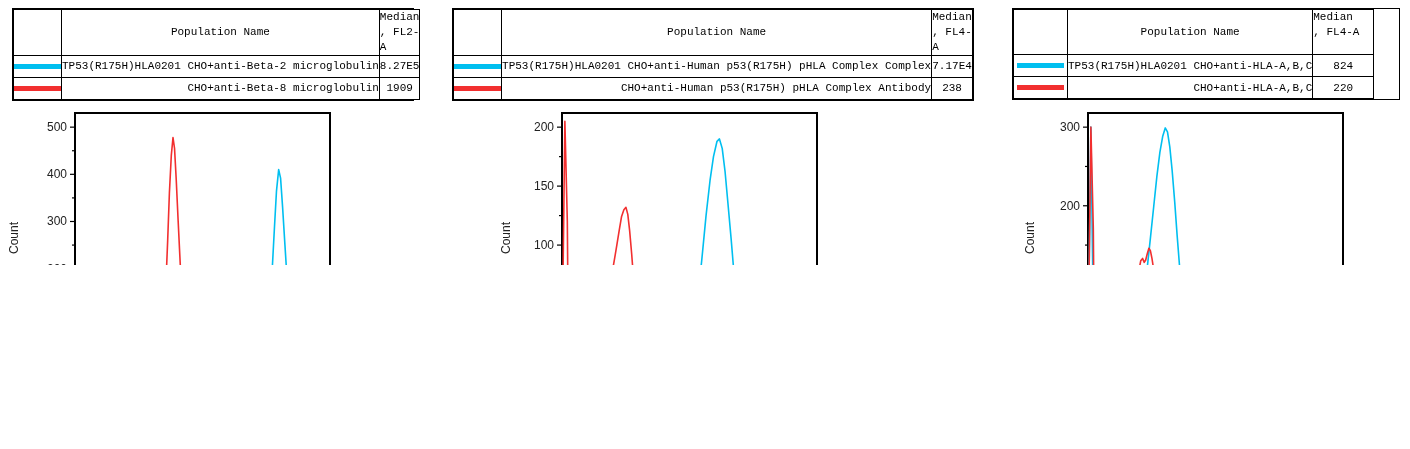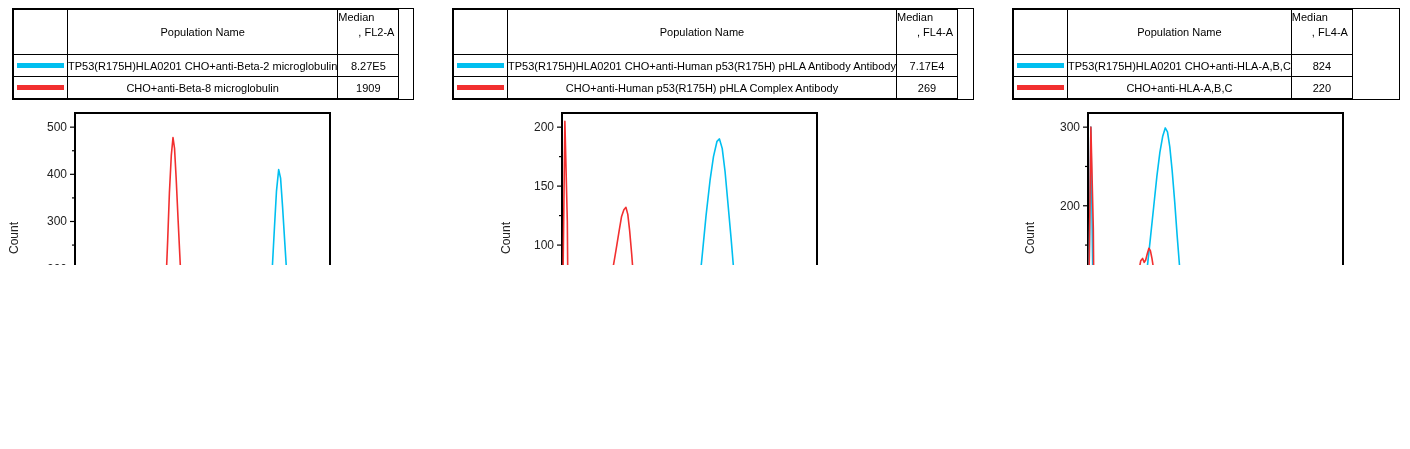--- a/index.html
+++ b/index.html
@@ -4,32 +4,32 @@
 <style>
   html,body{margin:0;padding:0;background:#fff;}
   body{width:1410px;height:449px;font-family:"Liberation Sans",sans-serif;overflow:hidden;}
   .stage{position:relative;width:1410px;height:449px;}
   .panel{position:absolute;top:0;height:449px;}
 
   
   .legend{position:absolute;top:8px;border:1px solid #000;border-collapse:collapse;background:#fff;}
   .legend table{border-collapse:collapse;table-layout:fixed;}
   .legend td,.legend th{border:1px solid #000;padding:0;margin:0;font-weight:normal;
-      font-family:Liberation Sans, sans-serif;font-size:11px;color:#000;background:#fff;}
+      font-family:Liberation Mono, monospace;font-size:11px;color:#000;background:#fff;}
   .hdr-blank{width:53px;height:44px;background:#fff;}
   .hdr-pop{background:#c8c8c8;text-align:center;vertical-align:middle;height:44px;
       border-top:2px solid #e8e8e8;border-left:2px solid #e8e8e8;
       border-right:2px solid #8a8a8a;border-bottom:2px solid #8a8a8a;}
   .hdr-med{background:#c8c8c8;text-align:left;vertical-align:top;height:44px;padding-left:2px;
       border-top:2px solid #e8e8e8;border-left:2px solid #e8e8e8;
       border-right:2px solid #8a8a8a;border-bottom:2px solid #8a8a8a;line-height:1.35;}
-  .hdr-med .l2{display:block;margin-left:20px;}
+  .hdr-med .l2{display:block;}
   .swatch-cell{width:53px;height:21px;text-align:center;vertical-align:middle;}
   .swatch{display:block;width:47px;height:5px;margin:0 auto;}
-  .pop-cell{text-align:center;padding-left:3px;height:21px;white-space:nowrap;overflow:hidden;}
+  .pop-cell{text-align:right;padding-left:3px;height:21px;white-space:nowrap;overflow:hidden;}
   .med-cell{text-align:center;padding-right:3px;height:21px;white-space:nowrap;}
 
   
   .plot{position:absolute;}
   .plot svg{display:block;}
   .tick{stroke:#000;stroke-width:1.2;}
   .ytick-lbl{font-family:"Liberation Sans",sans-serif;font-size:12px;fill:#222;text-anchor:end;}
   .xtick-lbl{font-family:"Liberation Sans",sans-serif;font-size:12px;fill:#222;text-anchor:middle;}
   .xtick-exp{font-family:"Liberation Sans",sans-serif;font-size:9px;fill:#222;text-anchor:start;}
   .ylabel{font-family:"Liberation Sans",sans-serif;font-size:12px;fill:#222;text-anchor:middle;}
@@ -199,29 +199,29 @@
           <td class="hdr-pop">Population Name</td>
           <td class="hdr-med" style="width:60px;">
             <span>Median</span>
             <span class="l2">, FL4-A</span>
           </td>
         </tr>
         <tr>
           <td class="swatch-cell">
             <span class="swatch" id="sw2a" style="background: rgb(0, 191, 240);"></span>
           </td>
-          <td class="pop-cell">TP53(R175H)HLA0201 CHO+anti-Human p53(R175H) pHLA Antibody Antibody</td>
+          <td class="pop-cell">TP53(R175H)HLA0201 CHO+anti-Human p53(R175H) pHLA Complex Complex</td>
           <td class="med-cell">7.17E4</td>
         </tr>
         <tr>
           <td class="swatch-cell">
             <span class="swatch" id="sw2b" style="background: rgb(242, 47, 47);"></span>
           </td>
           <td class="pop-cell">CHO+anti-Human p53(R175H) pHLA Complex Antibody</td>
-          <td class="med-cell">269</td>
+          <td class="med-cell">238</td>
         </tr>
       </tbody>
         </table>
     </div>
     <div class="plot" style="left:48px;top:105px;">
       <svg id="svg2" width="400" height="160">
           <rect x="62" y="8" width="255" height="250" fill="none" stroke="#000" stroke-width="2"></rect>
           <line x1="57" y1="258" x2="62" y2="258" class="tick"></line>
           <text x="54" y="262" class="ytick-lbl">0</text>
           <line x1="57" y1="199.03773584905662" x2="62" y2="199.03773584905662" class="tick"></line>

